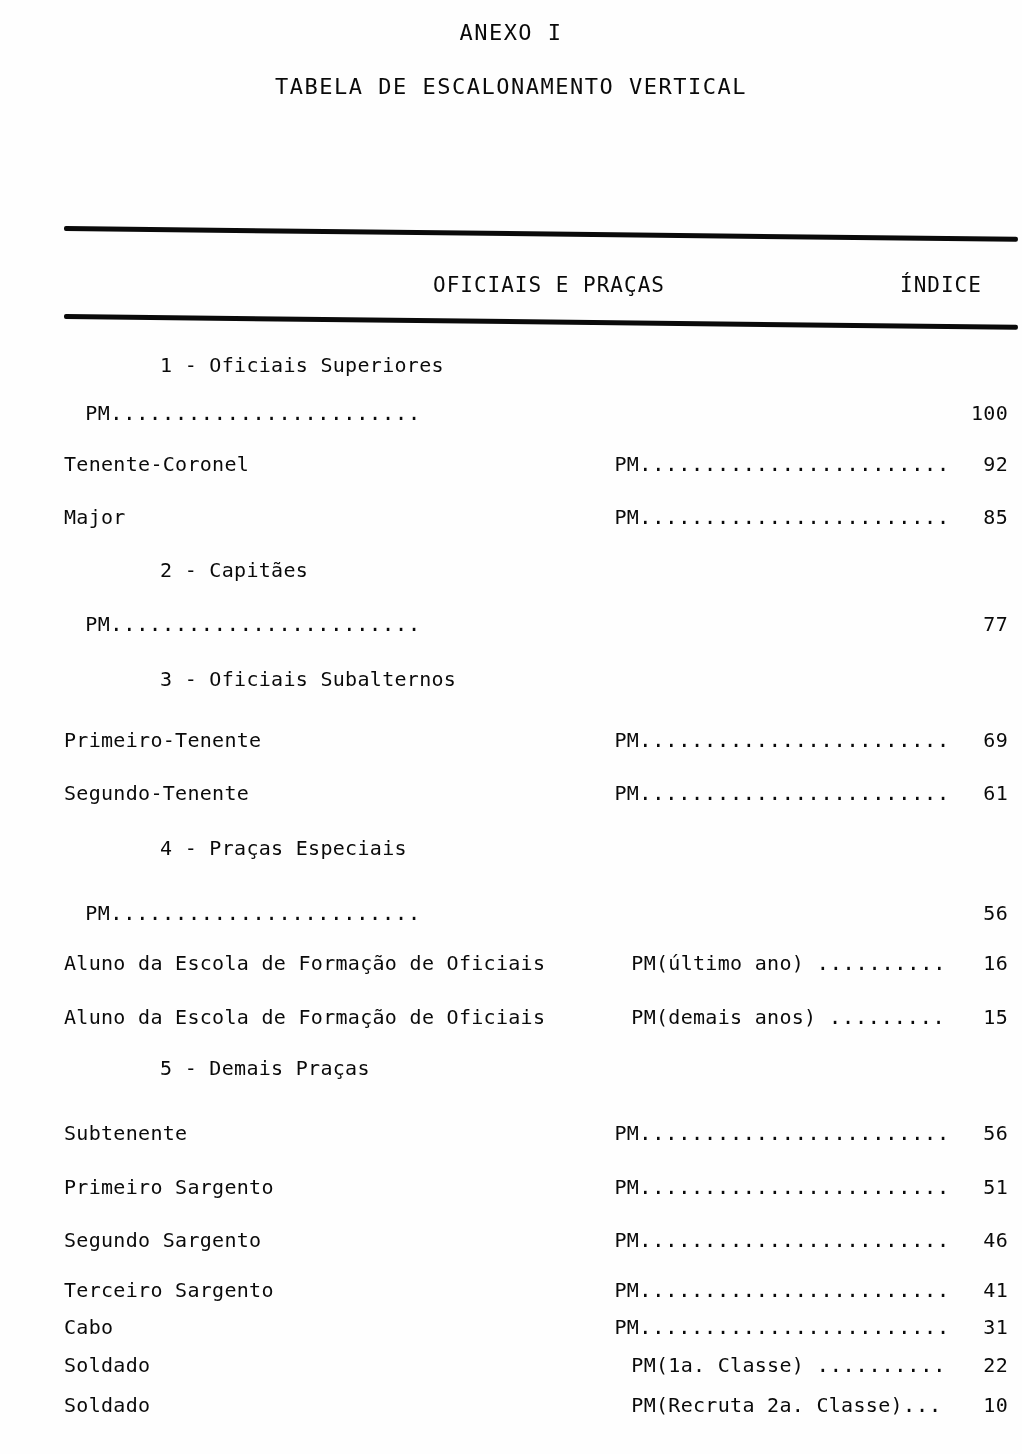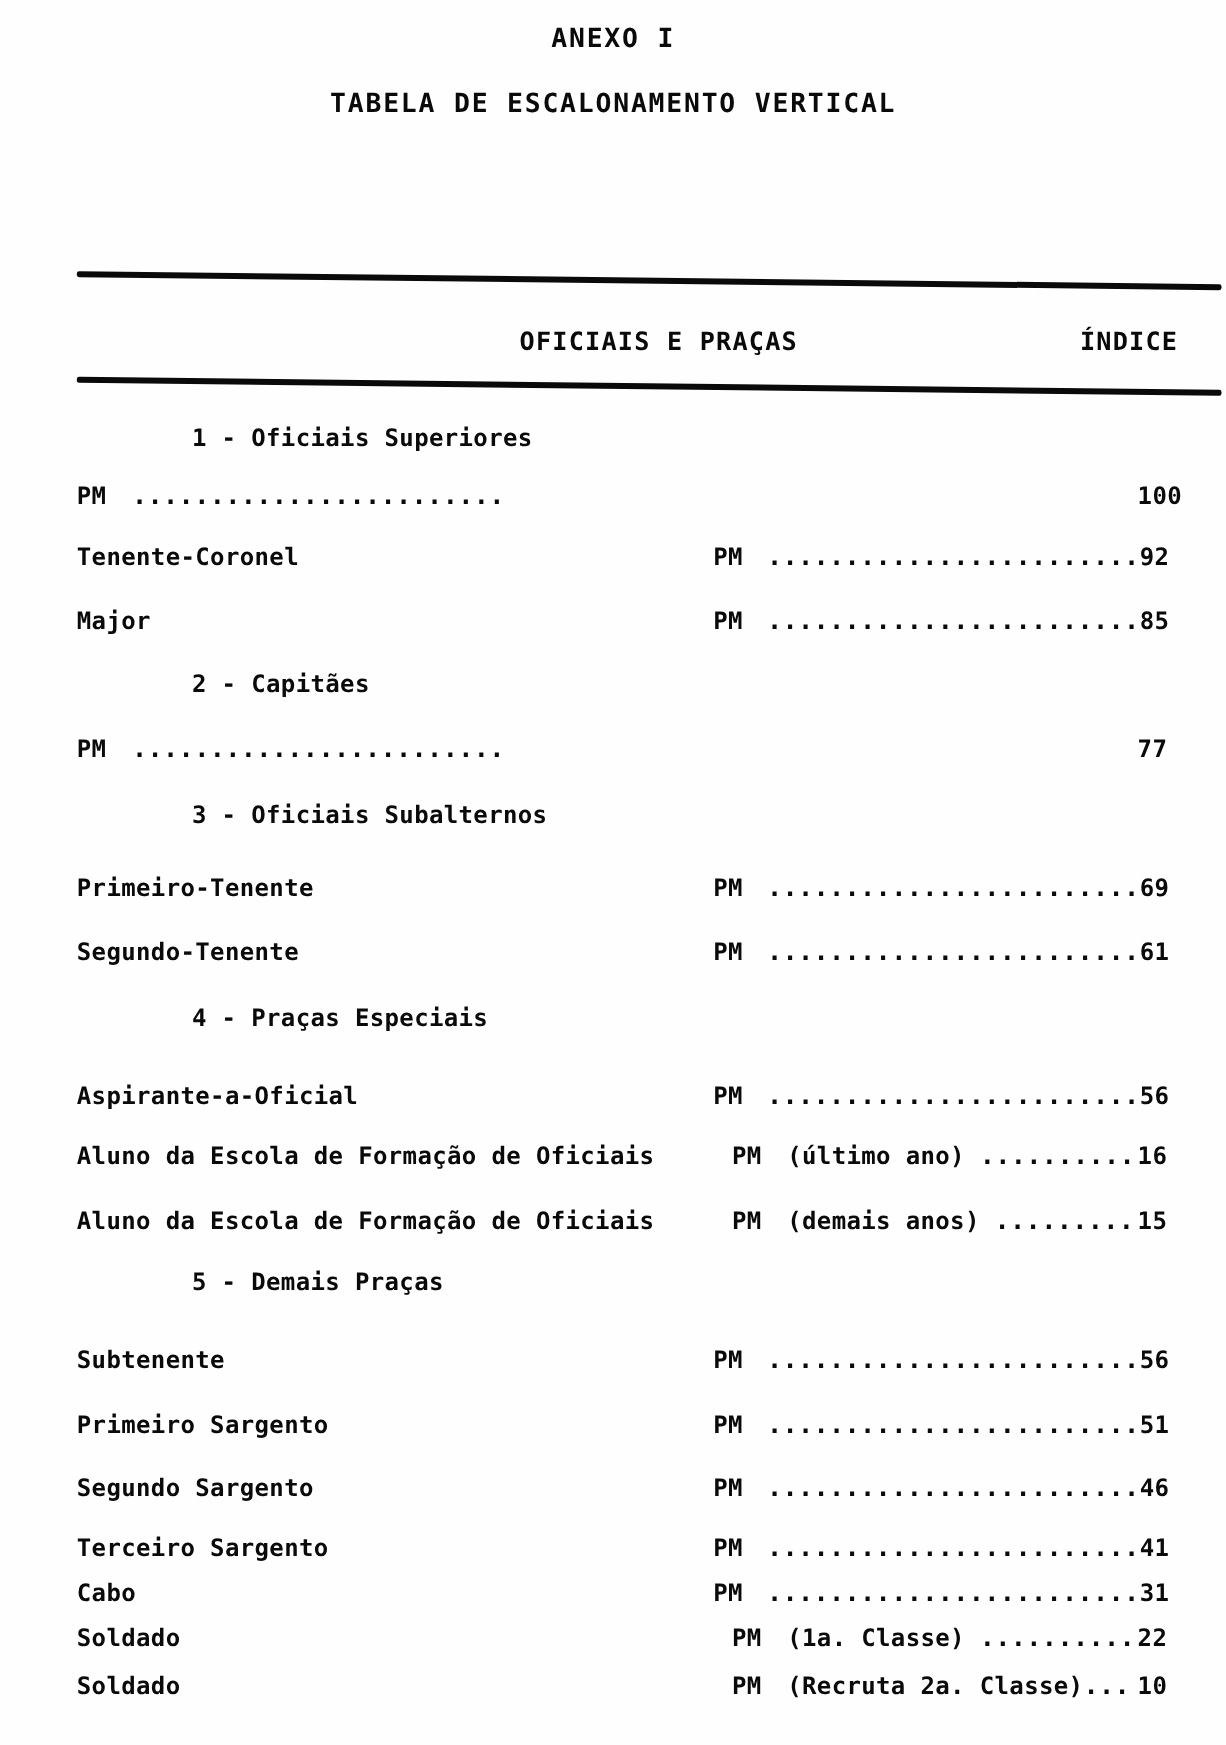--- a/index.html
+++ b/index.html
@@ -3,21 +3,21 @@
 <meta charset="utf-8">
 <style>
   html, body { margin: 0; padding: 0; background: #ffffff; }
   .page {
     position: relative;
     width: 1022px;
     height: 1454px;
     background: #fefefe;
     color: #0a0a0a;
     font-family: "DejaVu Sans Mono", "Liberation Mono", monospace;
-    font-weight: bold;
+    font-weight: normal;
     overflow: hidden;
   }
   .line {
     position: absolute;
     line-height: 26px;
     font-size: 20px;
     white-space: pre;
     letter-spacing: 0.3px;
   }
   .title-line {
@@ -43,24 +43,24 @@
     left: 160px;
     width: 862px;
     text-align: left;
   }
   .row {
     display: flex;
     left: 64px;
     width: 944px;
   }
   .rank { width: 546px; }
-  .pm   { width: 46px; }
+  .pm   { width: 46px; text-align: right; }
   .mid  { flex: 1; overflow: visible; }
   .dots { font-size: 21px; }
-  .idx  { width: 60px; text-align: left; }
+  .idx  { width: 60px; text-align: right; }
 </style>
 </head>
 <body>
 
 <div class="page">
 
   <div class="line title-line" style="top:20px">ANEXO I</div>
   <div class="line title-line" style="top:74px">TABELA DE ESCALONAMENTO VERTICAL</div>
 
   <div class="rule" style="top:226px"></div>
@@ -96,21 +96,21 @@
     <span class="rank">Primeiro-Tenente</span><span class="pm">PM</span><span class="mid"><span></span><span class="dots">........................</span></span><span class="idx">69</span>
   </div>
 
   <div class="line row" style="top:780px">
     <span class="rank">Segundo-Tenente</span><span class="pm">PM</span><span class="mid"><span></span><span class="dots">........................</span></span><span class="idx">61</span>
   </div>
 
   <div class="line sec" style="top:835px">4 - Praças Especiais</div>
 
   <div class="line row" style="top:900px">
-    <span class="rank">Aspirante-a-Oficial</span><span class="pm">PM</span><span class="mid"><span></span><span class="dots">........................</span></span><span class="idx">56</span>
+    <span class="pm">PM</span><span class="mid"><span></span><span class="dots">........................</span></span><span class="idx">56</span>
   </div>
 
   <div class="line row" style="top:950px">
     <span class="rank">Aluno da Escola de Formação de Oficiais</span><span class="pm">PM</span><span class="mid"><span>(último ano) </span><span class="dots">..........</span></span><span class="idx">16</span>
   </div>
 
   <div class="line row" style="top:1004px">
     <span class="rank">Aluno da Escola de Formação de Oficiais</span><span class="pm">PM</span><span class="mid"><span>(demais anos) </span><span class="dots">.........</span></span><span class="idx">15</span>
   </div>
 

